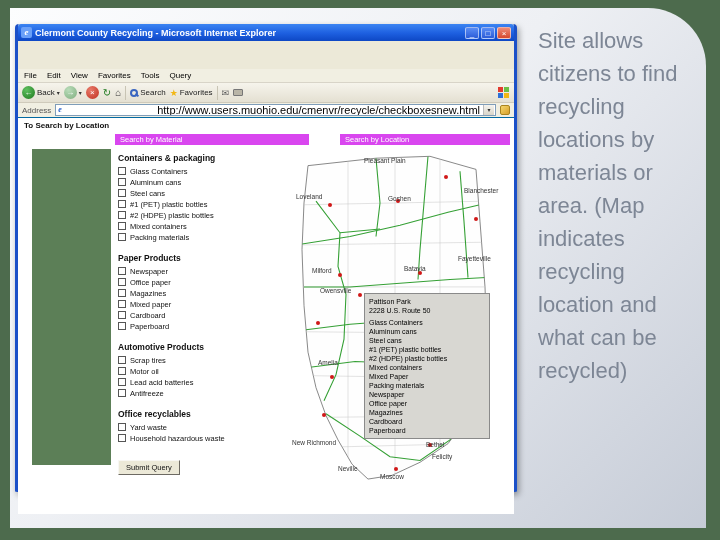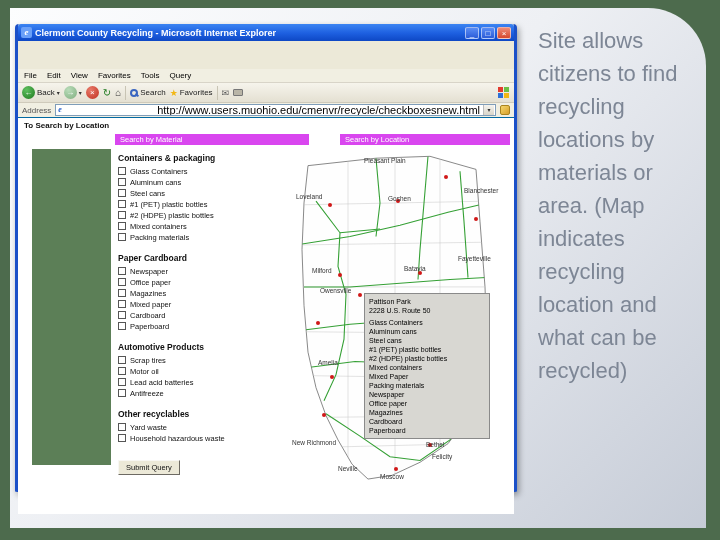--- a/index.html
+++ b/index.html
@@ -202,41 +202,41 @@
                   <div class="cb-item">Glass Containers</div>
                   <div class="cb-item">Aluminum cans</div>
                   <div class="cb-item">Steel cans</div>
                   <div class="cb-item">#1 (PET) plastic bottles</div>
                   <div class="cb-item">#2 (HDPE) plastic bottles</div>
                   <div class="cb-item">Mixed containers</div>
                   <div class="cb-item">Packing materials</div>
                 </div>
             </div>
             <div class="fsec">
-              <div class="fsec-h">Paper Cardboard</div>
+              <div class="fsec-h">Paper Products</div>
               <div>
                   <div class="cb-item">Newspaper</div>
                   <div class="cb-item">Office paper</div>
                   <div class="cb-item">Magazines</div>
                   <div class="cb-item">Mixed paper</div>
                   <div class="cb-item">Cardboard</div>
                   <div class="cb-item">Paperboard</div>
                 </div>
             </div>
             <div class="fsec">
               <div class="fsec-h">Automotive Products</div>
               <div>
                   <div class="cb-item">Scrap tires</div>
                   <div class="cb-item">Motor oil</div>
                   <div class="cb-item">Lead acid batteries</div>
                   <div class="cb-item">Antifreeze</div>
                 </div>
             </div>
             <div class="fsec">
-              <div class="fsec-h">Other recyclables</div>
+              <div class="fsec-h">Office recyclables</div>
               <div>
                   <div class="cb-item">Yard waste</div>
                   <div class="cb-item">Household hazardous waste</div>
                 </div>
             </div>
             <button class="submit">Submit Query</button>
           </div>
 
           <div class="map-col">
             <svg width="232" height="347" viewBox="0 0 232 372" preserveAspectRatio="none">

